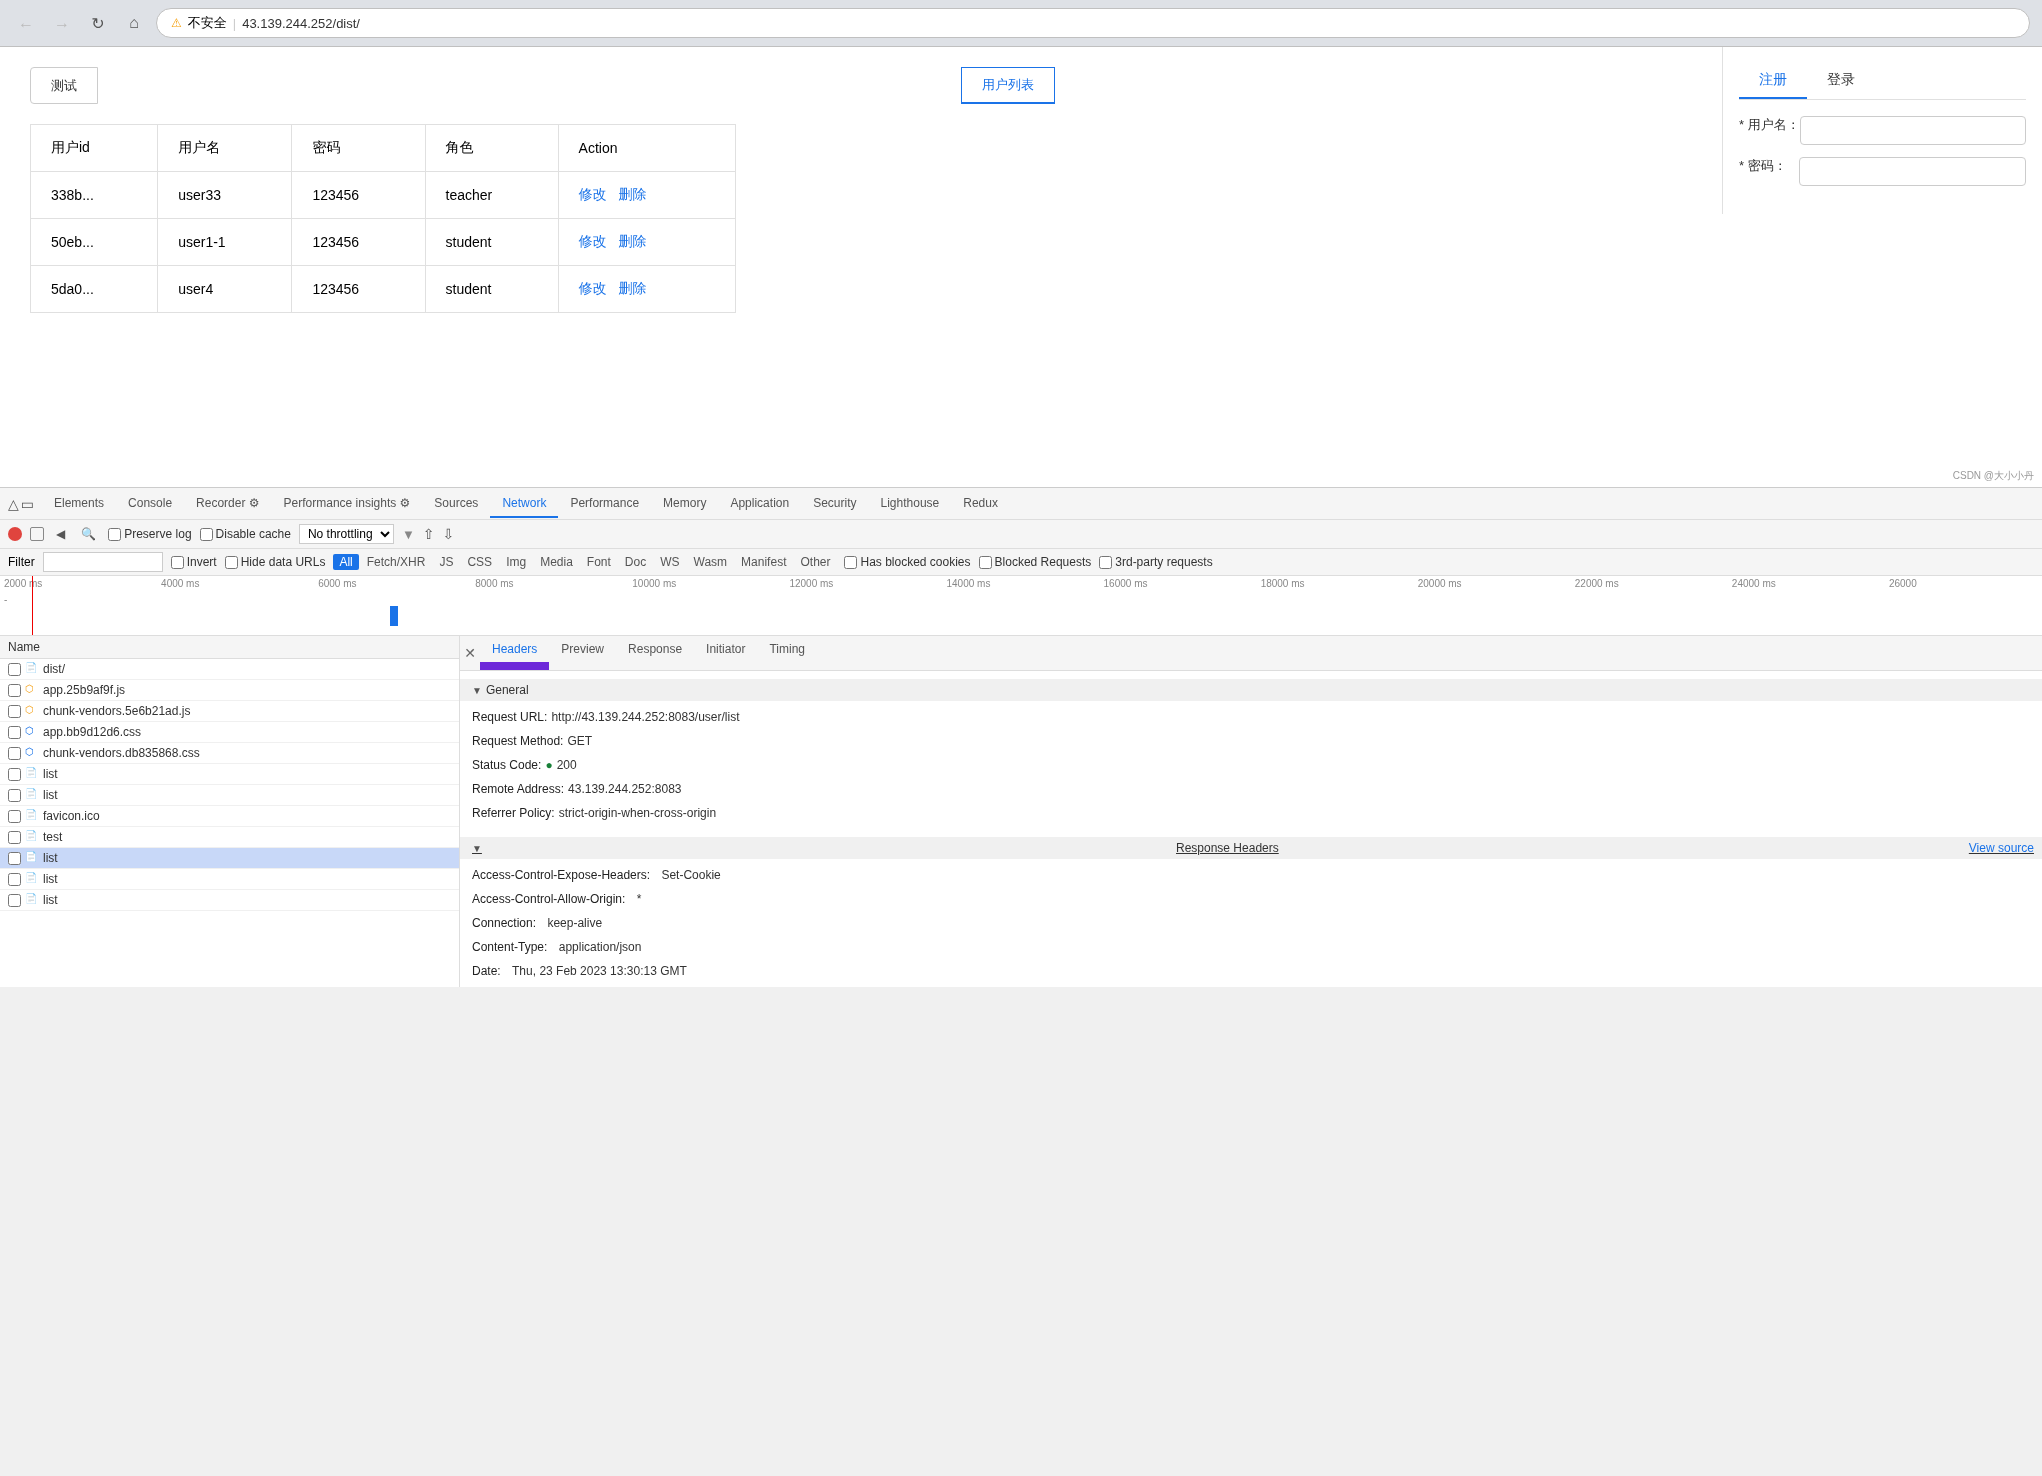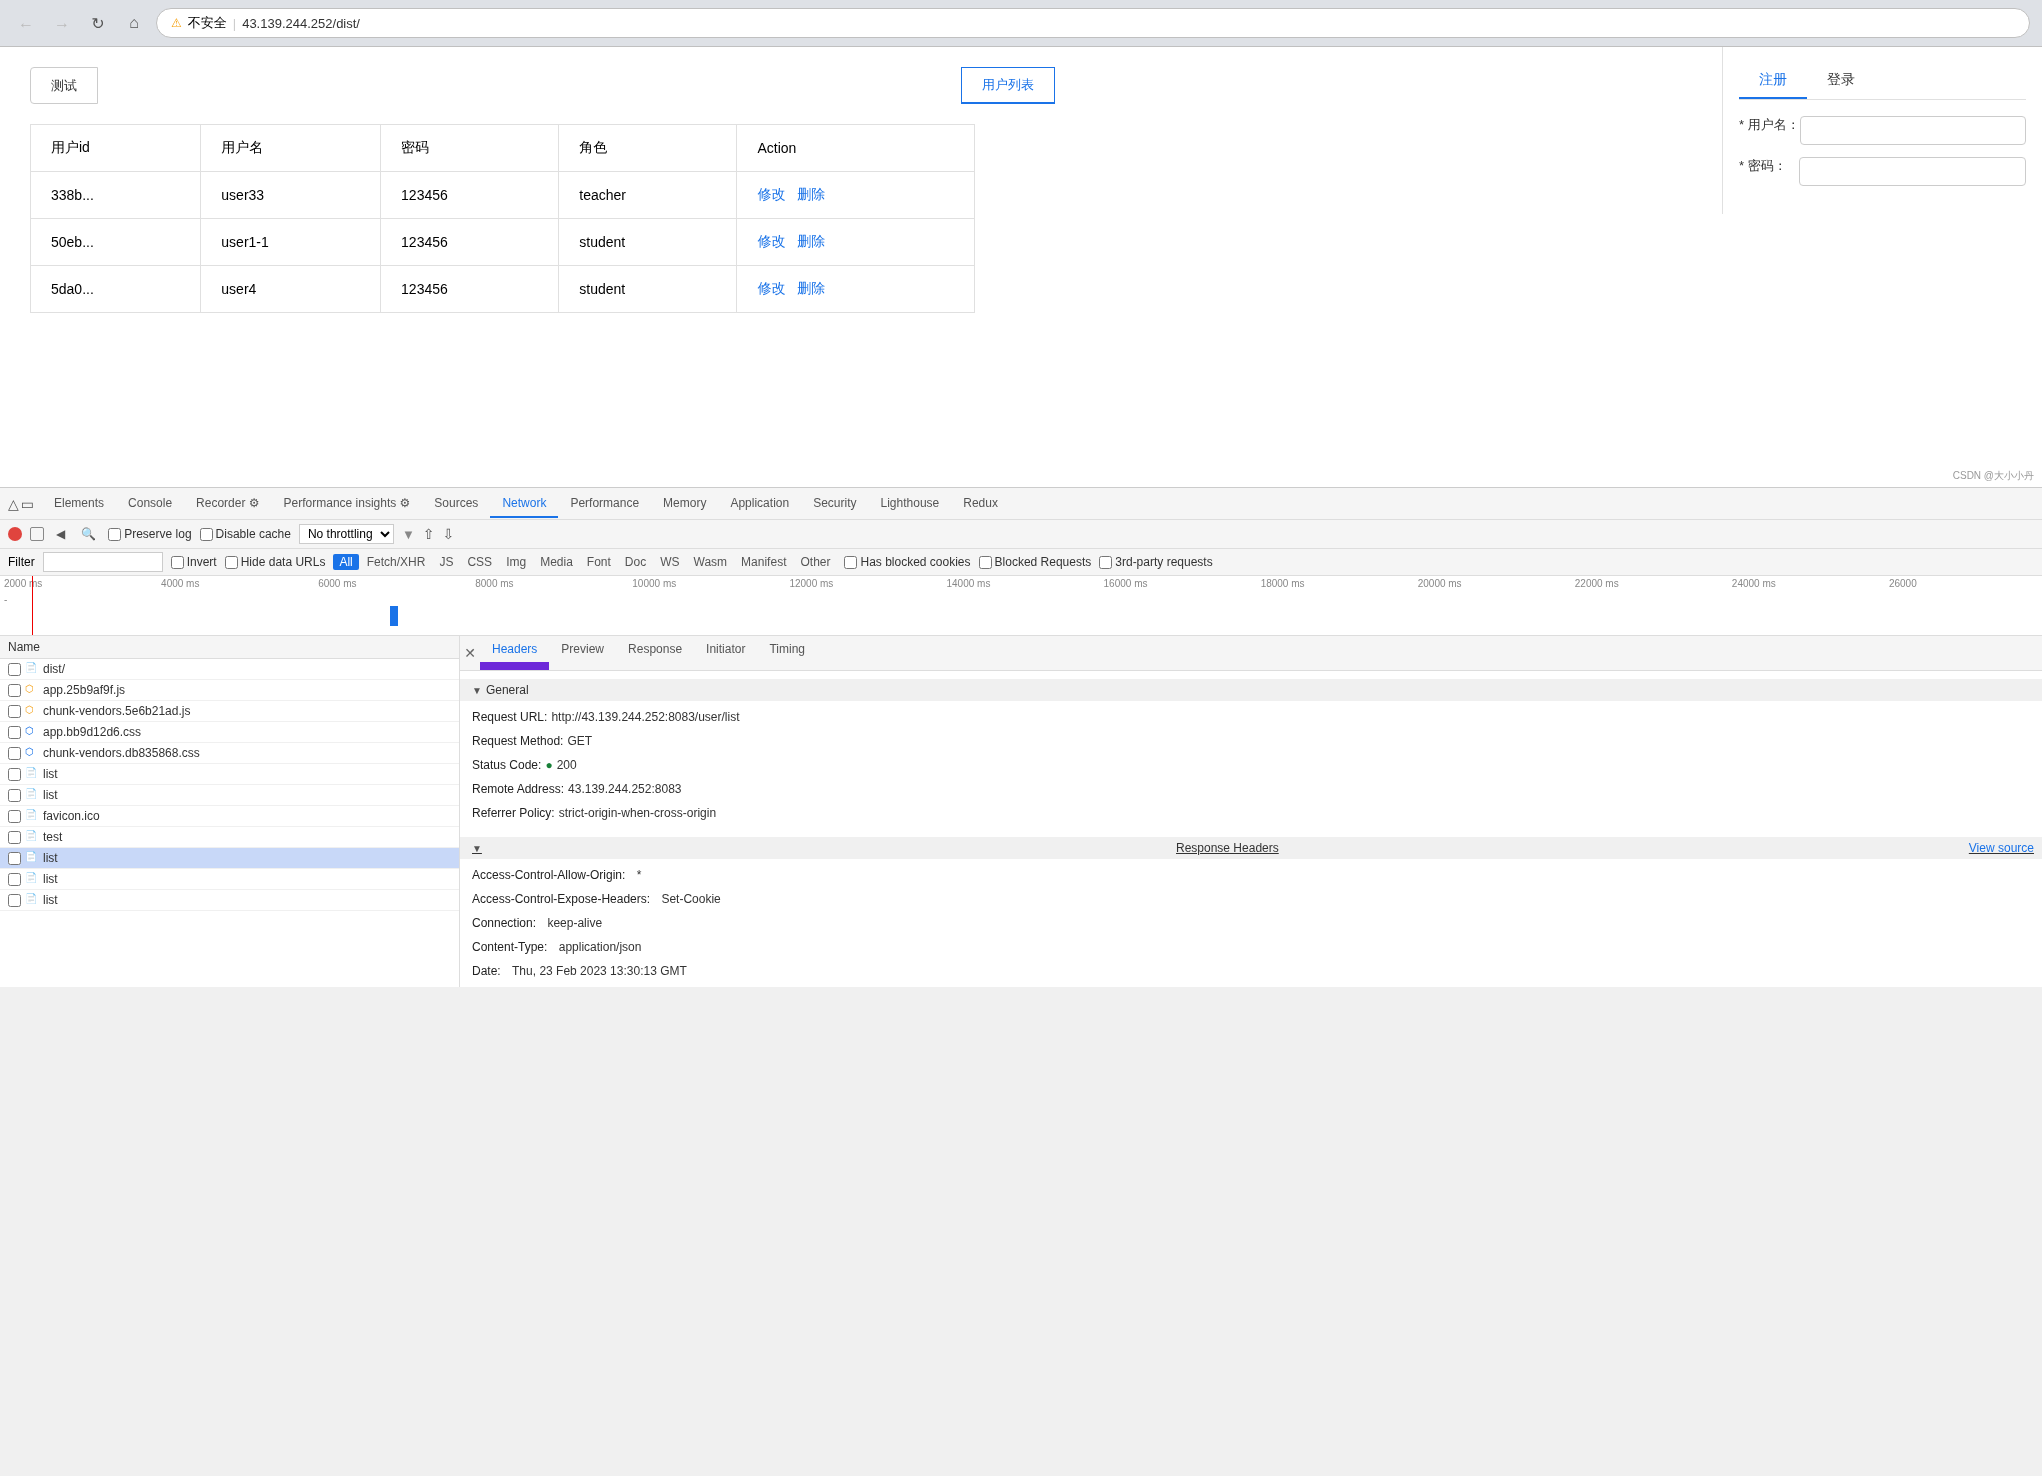--- a/index.html
+++ b/index.html
@@ -64,21 +64,21 @@
       color: #1a73e8;
       border-bottom: 2px solid #1a73e8;
     }
     .tab-btn:first-child { border-radius: 4px 0 0 4px; }
     .tab-btn:last-child { border-radius: 0 4px 4px 0; }
 
     
     .data-table {
       border: 1px solid #e0e0e0;
       border-radius: 1px;
-      width: 945px;
+      width: 706px;
       border-collapse: collapse;
     }
     .data-table th {
       padding: 14px 20px;
       text-align: left;
       font-weight: 500;
       font-size: 14px;
       border-bottom: 1px solid #e0e0e0;
       border-right: 1px solid #e0e0e0;
     }
@@ -741,22 +741,22 @@
             <span class="detail-key">Referrer Policy:</span>
             <span class="detail-val">strict-origin-when-cross-origin</span>
           </div>
         </div>
 
         <div class="sub-section-header">
           <span>Response Headers</span>
           <span class="view-source-link">View source</span>
         </div>
         <div id="response-headers-rows" style="padding: 4px 0;">
+            <div class="detail-row"><span class="detail-key">Access-Control-Expose-Headers:</span>&nbsp;<span class="detail-val">Set-Cookie</span></div>
             <div class="detail-row"><span class="detail-key">Access-Control-Allow-Origin:</span>&nbsp;<span class="detail-val">*</span></div>
-            <div class="detail-row"><span class="detail-key">Access-Control-Expose-Headers:</span>&nbsp;<span class="detail-val">Set-Cookie</span></div>
             <div class="detail-row"><span class="detail-key">Connection:</span>&nbsp;<span class="detail-val">keep-alive</span></div>
             <div class="detail-row"><span class="detail-key">Content-Type:</span>&nbsp;<span class="detail-val">application/json</span></div>
             <div class="detail-row"><span class="detail-key">Date:</span>&nbsp;<span class="detail-val">Thu, 23 Feb 2023 13:30:13 GMT</span></div>
             <div class="detail-row"><span class="detail-key">Keep-Alive:</span>&nbsp;<span class="detail-val">timeout=60</span></div>
           </div>
       </div>
     </div>
   </div>
 </div>
 

